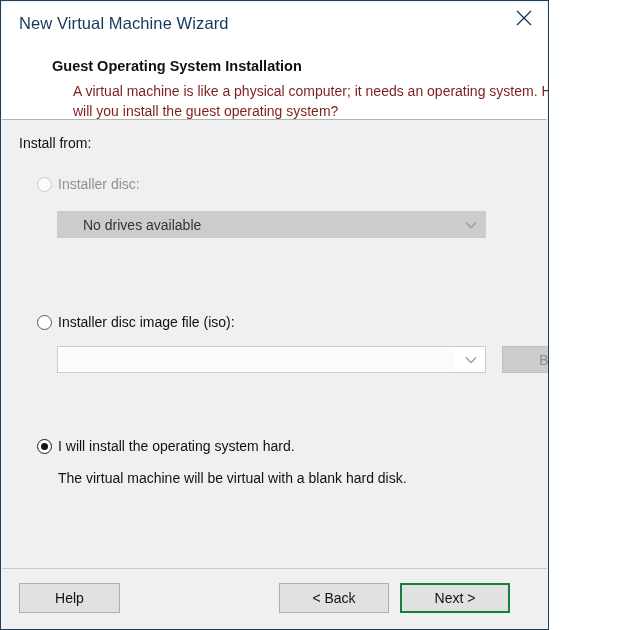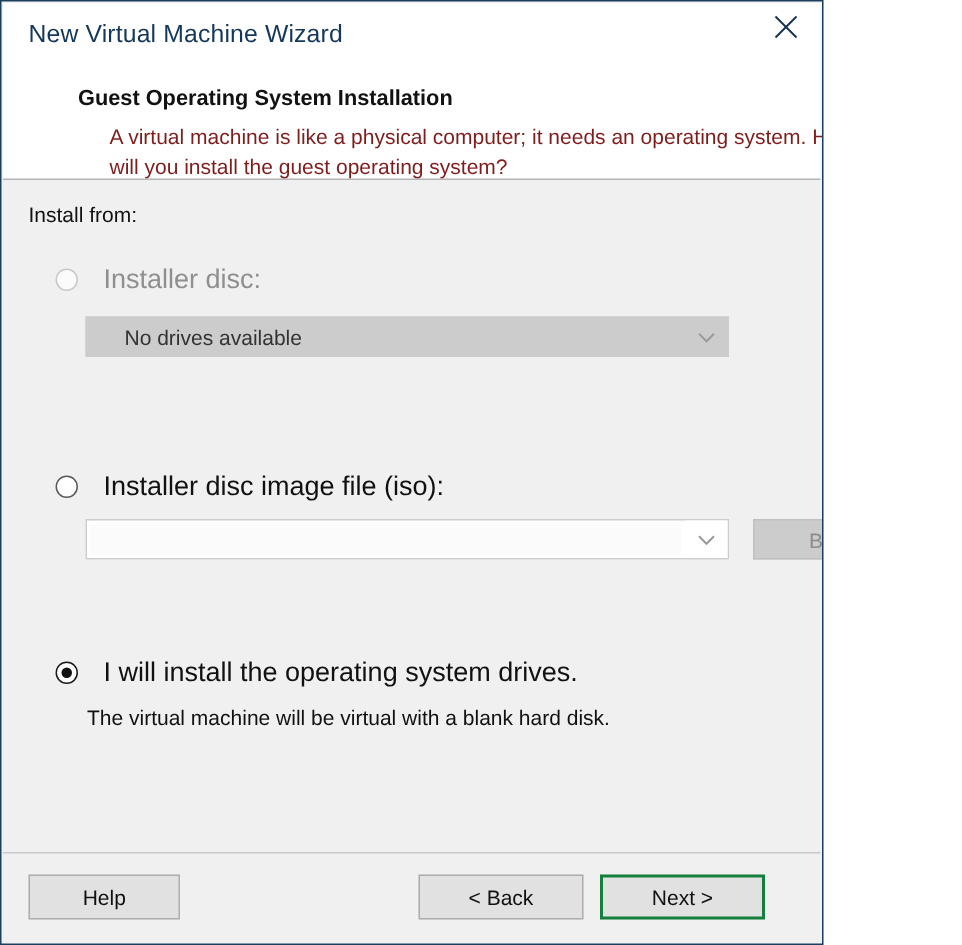--- a/index.html
+++ b/index.html
@@ -118,22 +118,22 @@
     content: "";
     position: absolute;
     left: 3px;
     top: 3px;
     width: 7px;
     height: 7px;
     border-radius: 50%;
     background: #111111;
   }
   .radio-label {
-    margin-left: 17px;
-    font-size: 18px;
+    margin-left: 6px;
+    font-size: 14px;
     color: #111111;
   }
   .radio-label.disabled { color: #8f8f8f; }
 
   
   .combo {
     position: absolute;
     box-sizing: border-box;
     display: flex;
     align-items: center;
@@ -282,21 +282,21 @@
           </svg>
         </span>
       </div>
 
       <div id="browse-button" style="left:500px; top:226px; width:117px; height:27px;">Browse...</div>
     </div>
 
     <div class="option-group">
       <div class="radio-row" style="left:35px; top:318px;">
         <span class="radio-mark enabled checked"></span>
-        <span class="radio-label">I will install the operating system drives.</span>
+        <span class="radio-label">I will install the operating system hard.</span>
       </div>
 
       <div id="blank-disk-note" style="left:56px; top:350px;">The virtual machine will be virtual with a blank hard disk.</div>
     </div>
 
   </div>
 
   <div id="footer">
     <div class="btn" style="left:17px; top:14px; width:101px;">Help</div>
     <div class="btn" style="left:277px; top:14px; width:110px;">&lt; Back</div>

